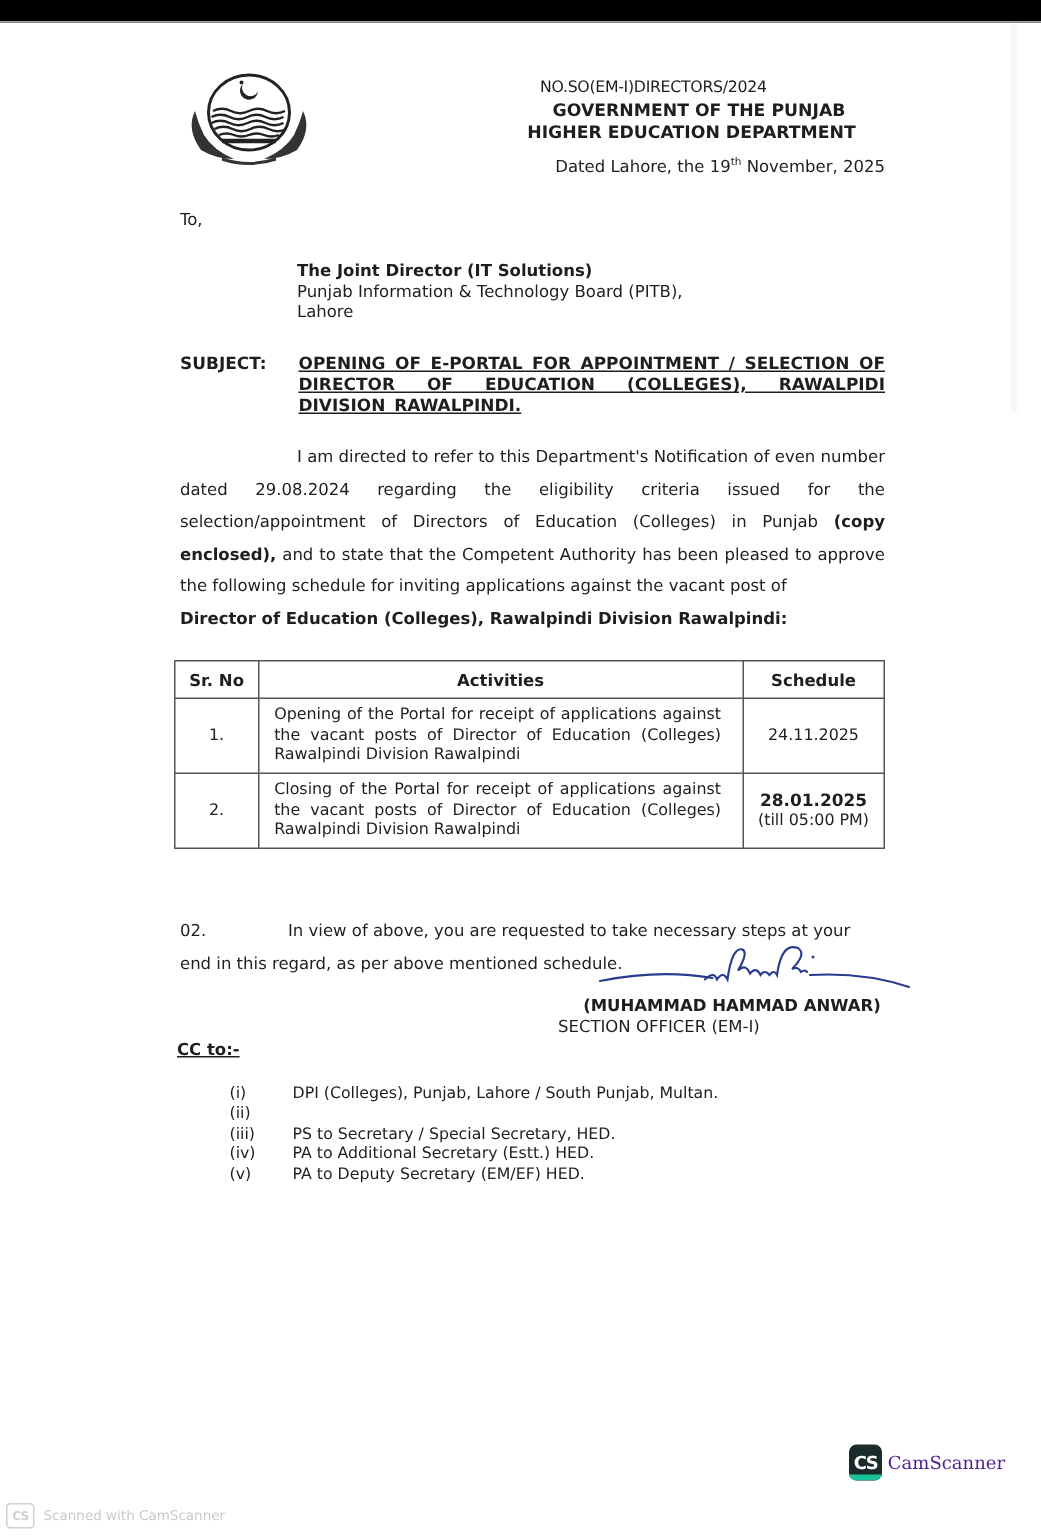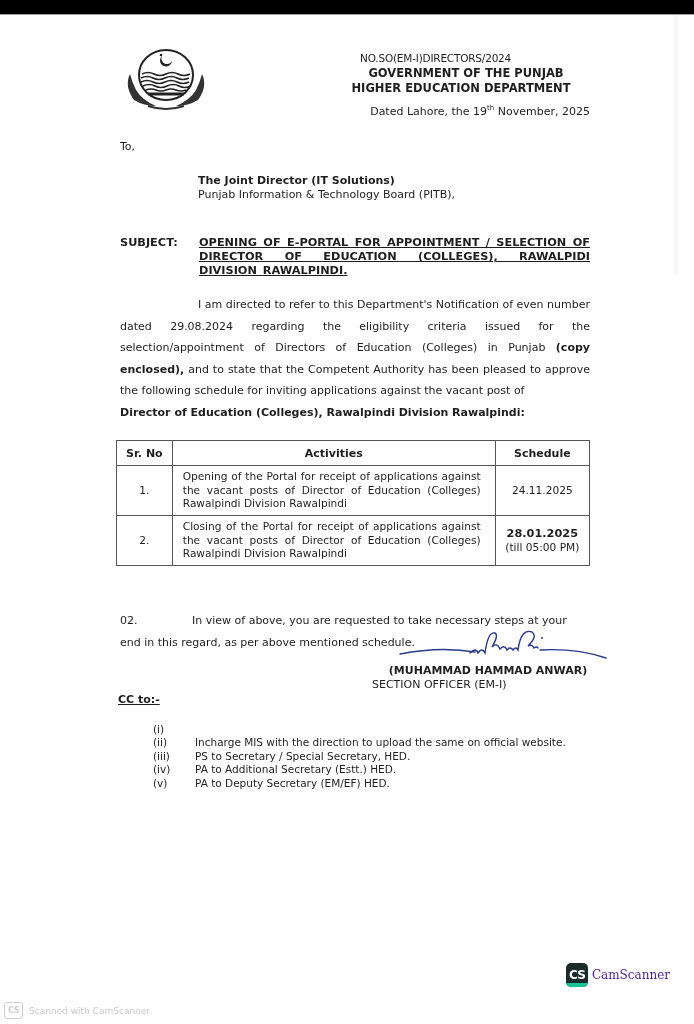--- a/index.html
+++ b/index.html
@@ -81,20 +81,21 @@
 
 <div class="abs hdr-no">NO.SO(EM-I)DIRECTORS/2024</div>
 <div class="abs hdr-gov">GOVERNMENT OF THE PUNJAB</div>
 <div class="abs hdr-dept">HIGHER EDUCATION DEPARTMENT</div>
 <div class="abs hdr-date"><span>Dated Lahore, the 19</span><sup>th</sup><span> November, 2025</span></div>
 
 <div class="abs to">To,</div>
 <div class="abs addr">
   <div class="b">The Joint Director (IT Solutions)</div>
   <div>Punjab Information &amp; Technology Board (PITB),</div>
+  <div>Lahore</div>
 </div>
 
 <div class="abs subj-lbl">SUBJECT:</div>
 <div class="abs subj">OPENING OF E-PORTAL FOR APPOINTMENT / SELECTION OF DIRECTOR OF EDUCATION (COLLEGES), RAWALPIDI DIVISION RAWALPINDI.</div>
 
 <div class="abs para"><span class="indent"></span><span>I am directed to refer to this Department's Notification of even number dated 29.08.2024 regarding the eligibility criteria issued for the selection/appointment of Directors of Education (Colleges) in Punjab </span><span class="b">(copy enclosed),</span><span> and to state that the Competent Authority has been pleased to approve the following schedule for inviting applications against the vacant post of</span><span class="last">Director of Education (Colleges), Rawalpindi Division Rawalpindi:</span></div>
 
 <table class="sched">
   <thead>
     <tr>
@@ -127,24 +128,24 @@
   </g>
   <circle cx="172" cy="12" r="1" fill="#2a3a8c"></circle>
 </svg>
 <div class="abs sig-name">(MUHAMMAD HAMMAD ANWAR)</div>
 <div class="abs sig-title">SECTION OFFICER (EM-I)</div>
 
 <div class="abs cc-lbl">CC to:-</div>
 <div class="abs cc-list">
   <div class="cc-row">
       <span class="rn">(i)</span>
+      <span>DPI (Colleges), Punjab, Lahore / South Punjab, Multan.</span>
     </div>
   <div class="cc-row">
       <span class="rn">(ii)</span>
-      <span>Incharge MIS with the direction to upload the same on official website.</span>
     </div>
   <div class="cc-row">
       <span class="rn">(iii)</span>
       <span>PS to Secretary / Special Secretary, HED.</span>
     </div>
   <div class="cc-row">
       <span class="rn">(iv)</span>
       <span>PA to Additional Secretary (Estt.) HED.</span>
     </div>
   <div class="cc-row">

